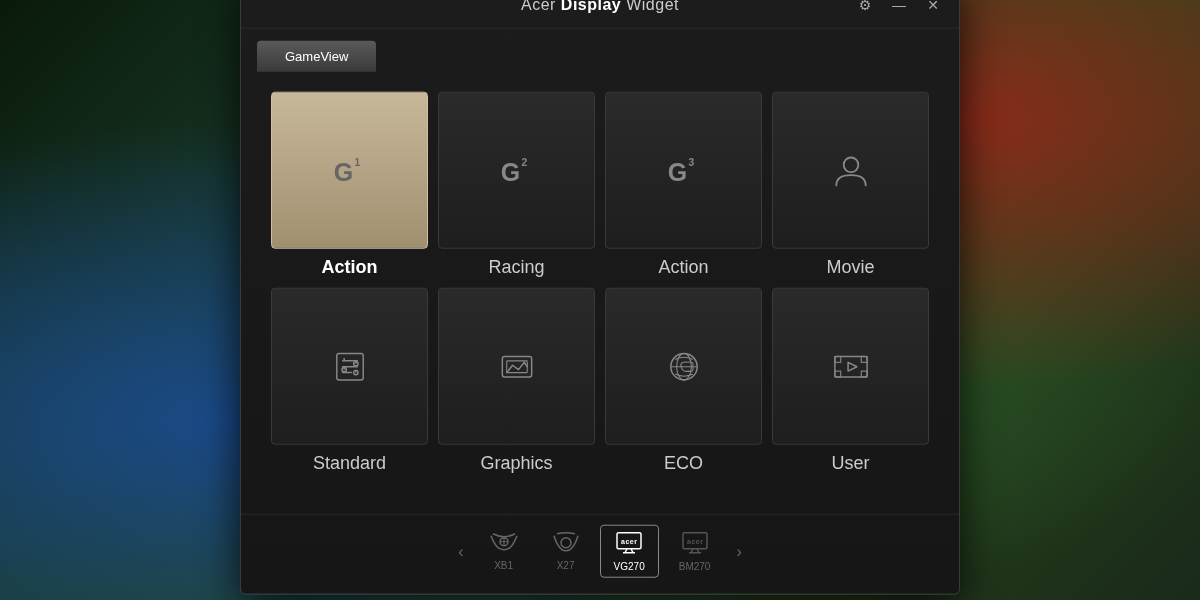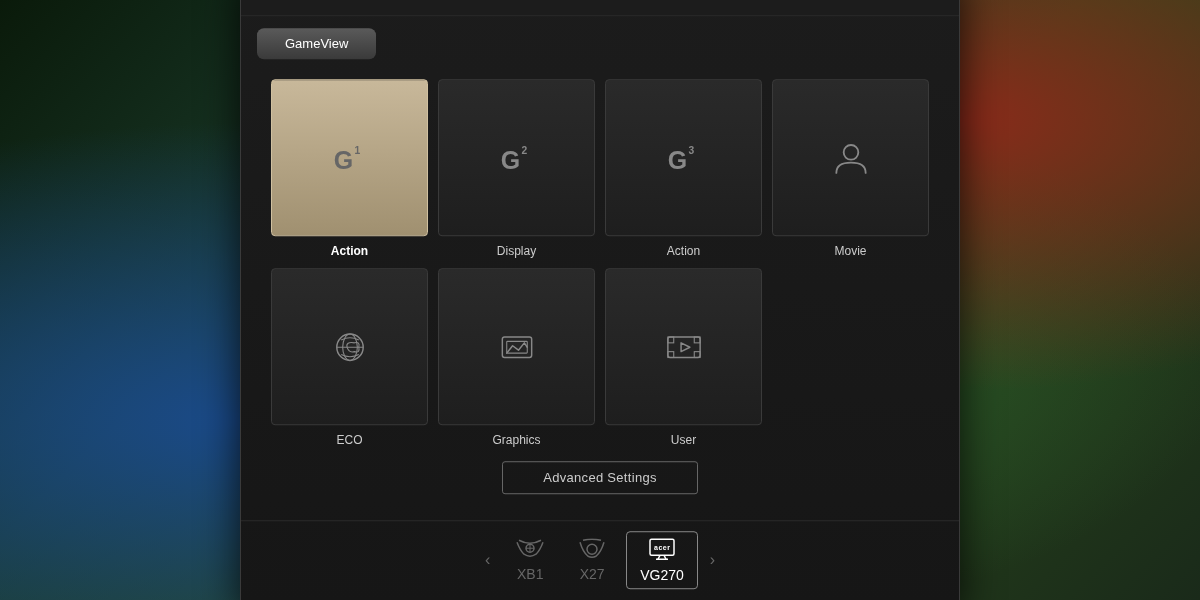--- a/index.html
+++ b/index.html
@@ -94,21 +94,20 @@
       color: #888;
       background: transparent;
       border: none;
       outline: none;
     }
 
     .tab.active {
       background: linear-gradient(180deg, #5a5a5a 0%, #3a3a3a 100%);
       color: #fff;
       font-weight: 500;
-      border-radius: 7px;
     }
 
     
     .content {
       padding: 20px 30px;
     }
 
     
     .mode-grid {
       display: grid;
@@ -142,21 +141,21 @@
       background: linear-gradient(180deg, #c8b89a 0%, #a09070 100%);
       border-color: #d0c0a0;
     }
 
     .mode-icon-box svg {
       width: 44px;
       height: 44px;
     }
 
     .mode-label {
-      font-size: 12px;
+      font-size: 18px;
       color: #ccc;
       text-align: center;
     }
 
     .mode-item.active .mode-label {
       color: #fff;
       font-weight: 600;
     }
 
     
@@ -215,21 +214,21 @@
       color: #666;
       line-height: 1;
       margin-bottom: 2px;
     }
 
     .monitor-item.active .monitor-icon {
       color: #fff;
     }
 
     .monitor-name {
-      font-size: 14px;
+      font-size: 10px;
       color: #666;
       text-align: center;
     }
 
     .monitor-item.active .monitor-name {
       color: #fff;
       text-align: center;
     }
   </style>
 </head>
@@ -267,21 +266,21 @@
         <span class="mode-label">Action</span>
       </div>
 
       <div class="mode-item">
         <div class="mode-icon-box">
           <svg viewBox="0 0 60 60" fill="none" xmlns="http://www.w3.org/2000/svg">
             <text x="8" y="44" font-size="34" font-weight="700" font-family="Arial" fill="#888">G</text>
             <text x="36" y="24" font-size="14" font-weight="700" font-family="Arial" fill="#888">2</text>
           </svg>
         </div>
-        <span class="mode-label">Display</span>
+        <span class="mode-label">Racing</span>
       </div>
 
       <div class="mode-item">
         <div class="mode-icon-box">
           <svg viewBox="0 0 60 60" fill="none" xmlns="http://www.w3.org/2000/svg">
             <text x="8" y="44" font-size="34" font-weight="700" font-family="Arial" fill="#888">G</text>
             <text x="36" y="24" font-size="14" font-weight="700" font-family="Arial" fill="#888">3</text>
           </svg>
         </div>
         <span class="mode-label">Action</span>
@@ -290,66 +289,81 @@
       <div class="mode-item">
         <div class="mode-icon-box">
           <svg viewBox="0 0 60 60" fill="none" xmlns="http://www.w3.org/2000/svg">
             <circle cx="30" cy="22" r="10" stroke="#888" stroke-width="2.5" fill="none"></circle>
             <path d="M10 50 Q10 36 30 36 Q50 36 50 50" stroke="#888" stroke-width="2.5" fill="none" stroke-linecap="round"></path>
           </svg>
         </div>
         <span class="mode-label">Movie</span>
       </div>
 
+      <div class="mode-item">
+        <div class="mode-icon-box">
+          <svg viewBox="0 0 60 60" fill="none" xmlns="http://www.w3.org/2000/svg">
+            <rect x="12" y="12" width="36" height="36" rx="3" stroke="#888" stroke-width="2" fill="none"></rect>
+            <line x1="20" y1="22" x2="40" y2="22" stroke="#888" stroke-width="2" stroke-linecap="round"></line>
+            <line x1="20" y1="30" x2="40" y2="30" stroke="#888" stroke-width="2" stroke-linecap="round"></line>
+            <line x1="20" y1="38" x2="32" y2="38" stroke="#888" stroke-width="2" stroke-linecap="round"></line>
+            <circle cx="38" cy="38" r="3" stroke="#888" stroke-width="2" fill="none"></circle>
+            <line x1="38" y1="22" x2="38" y2="26" stroke="#888" stroke-width="2"></line>
+            <line x1="38" y1="34" x2="38" y2="38" stroke="#888" stroke-width="2"></line>
+            <line x1="22" y1="30" x2="22" y2="34" stroke="#888" stroke-width="2"></line>
+            <line x1="22" y1="18" x2="22" y2="22" stroke="#888" stroke-width="2"></line>
+            <circle cx="22" cy="34" r="3" stroke="#888" stroke-width="2" fill="none"></circle>
+            <circle cx="38" cy="26" r="3" stroke="#888" stroke-width="2" fill="none"></circle>
+          </svg>
+        </div>
+        <span class="mode-label">Standard</span>
+      </div>
+
+      <div class="mode-item">
+        <div class="mode-icon-box">
+          <svg viewBox="0 0 60 60" fill="none" xmlns="http://www.w3.org/2000/svg">
+            <rect x="10" y="16" width="40" height="28" rx="3" stroke="#888" stroke-width="2" fill="none"></rect>
+            <rect x="16" y="22" width="28" height="16" rx="1" stroke="#888" stroke-width="1.5" fill="none"></rect>
+            <polyline points="16,38 24,28 32,34 40,24 44,30" stroke="#888" stroke-width="2" fill="none" stroke-linecap="round" stroke-linejoin="round"></polyline>
+          </svg>
+        </div>
+        <span class="mode-label">Graphics</span>
+      </div>
 
       <div class="mode-item">
         <div class="mode-icon-box">
           <svg viewBox="0 0 60 60" fill="none" xmlns="http://www.w3.org/2000/svg">
             <circle cx="30" cy="30" r="18" stroke="#888" stroke-width="2" fill="none"></circle>
             <ellipse cx="30" cy="30" rx="10" ry="18" stroke="#888" stroke-width="1.5" fill="none"></ellipse>
             <line x1="12" y1="30" x2="48" y2="30" stroke="#888" stroke-width="1.5"></line>
             <path d="M18 20 Q30 14 42 20" stroke="#888" stroke-width="1.5" fill="none"></path>
             <path d="M18 40 Q30 46 42 40" stroke="#888" stroke-width="1.5" fill="none"></path>
 
             <path d="M36 24 Q44 22 42 30 Q44 38 36 36 Q28 38 26 30 Q24 22 36 24Z" stroke="#888" stroke-width="1.5" fill="none"></path>
           </svg>
         </div>
         <span class="mode-label">ECO</span>
-      </div>
-
-      <div class="mode-item">
-        <div class="mode-icon-box">
-          <svg viewBox="0 0 60 60" fill="none" xmlns="http://www.w3.org/2000/svg">
-            <rect x="10" y="16" width="40" height="28" rx="3" stroke="#888" stroke-width="2" fill="none"></rect>
-            <rect x="16" y="22" width="28" height="16" rx="1" stroke="#888" stroke-width="1.5" fill="none"></rect>
-            <polyline points="16,38 24,28 32,34 40,24 44,30" stroke="#888" stroke-width="2" fill="none" stroke-linecap="round" stroke-linejoin="round"></polyline>
-          </svg>
-        </div>
-        <span class="mode-label">Graphics</span>
       </div>
 
       <div class="mode-item">
         <div class="mode-icon-box">
           <svg viewBox="0 0 60 60" fill="none" xmlns="http://www.w3.org/2000/svg">
             <rect x="8" y="16" width="44" height="28" rx="3" stroke="#888" stroke-width="2" fill="none"></rect>
             <rect x="8" y="16" width="8" height="8" stroke="#888" stroke-width="1.5" fill="none"></rect>
             <rect x="8" y="36" width="8" height="8" stroke="#888" stroke-width="1.5" fill="none"></rect>
             <rect x="44" y="16" width="8" height="8" stroke="#888" stroke-width="1.5" fill="none"></rect>
             <rect x="44" y="36" width="8" height="8" stroke="#888" stroke-width="1.5" fill="none"></rect>
             <polygon points="26,24 26,36 38,30" stroke="#888" stroke-width="2" fill="none" stroke-linejoin="round"></polygon>
           </svg>
         </div>
         <span class="mode-label">User</span>
       </div>
 
     </div>
 
-    <div class="advanced-btn-row">
-      <button class="advanced-btn">Advanced Settings</button>
-    </div>
   </div>
 
   <div class="monitor-bar">
     <span class="monitor-nav">‹</span>
 
     <div class="monitor-item">
       <div class="monitor-icon">
         <svg width="28" height="22" viewBox="0 0 28 22" fill="none" xmlns="http://www.w3.org/2000/svg">
           <path d="M3 2 Q14 8 25 2" stroke="#666" stroke-width="1.5" fill="none"></path>
           <path d="M1 4 Q4 12 8 16 Q14 20 20 16 Q24 12 27 4" stroke="#666" stroke-width="1.5" fill="none"></path>
@@ -378,17 +392,29 @@
           <rect x="3" y="2" width="24" height="16" rx="1.5" stroke="#fff" stroke-width="1.5" fill="none"></rect>
           <line x1="13" y1="18" x2="11" y2="22" stroke="#fff" stroke-width="1.5"></line>
           <line x1="17" y1="18" x2="19" y2="22" stroke="#fff" stroke-width="1.5"></line>
           <line x1="9" y1="22" x2="21" y2="22" stroke="#fff" stroke-width="1.5"></line>
           <text x="7" y="13" font-size="7" font-family="Arial" font-weight="700" fill="#fff" letter-spacing="0.5">acer</text>
         </svg>
       </div>
       <span class="monitor-name">VG270</span>
     </div>
 
+    <div class="monitor-item">
+      <div class="monitor-icon">
+        <svg width="30" height="24" viewBox="0 0 30 24" fill="none" xmlns="http://www.w3.org/2000/svg">
+          <rect x="3" y="2" width="24" height="16" rx="1.5" stroke="#555" stroke-width="1.5" fill="none"></rect>
+          <line x1="13" y1="18" x2="11" y2="22" stroke="#555" stroke-width="1.5"></line>
+          <line x1="17" y1="18" x2="19" y2="22" stroke="#555" stroke-width="1.5"></line>
+          <line x1="9" y1="22" x2="21" y2="22" stroke="#555" stroke-width="1.5"></line>
+          <text x="7" y="13" font-size="7" font-family="Arial" font-weight="700" fill="#555" letter-spacing="0.5">acer</text>
+        </svg>
+      </div>
+      <span class="monitor-name">BM270</span>
+    </div>
 
     <span class="monitor-nav">›</span>
   </div>
 
 </div>
 
 </body></html>

